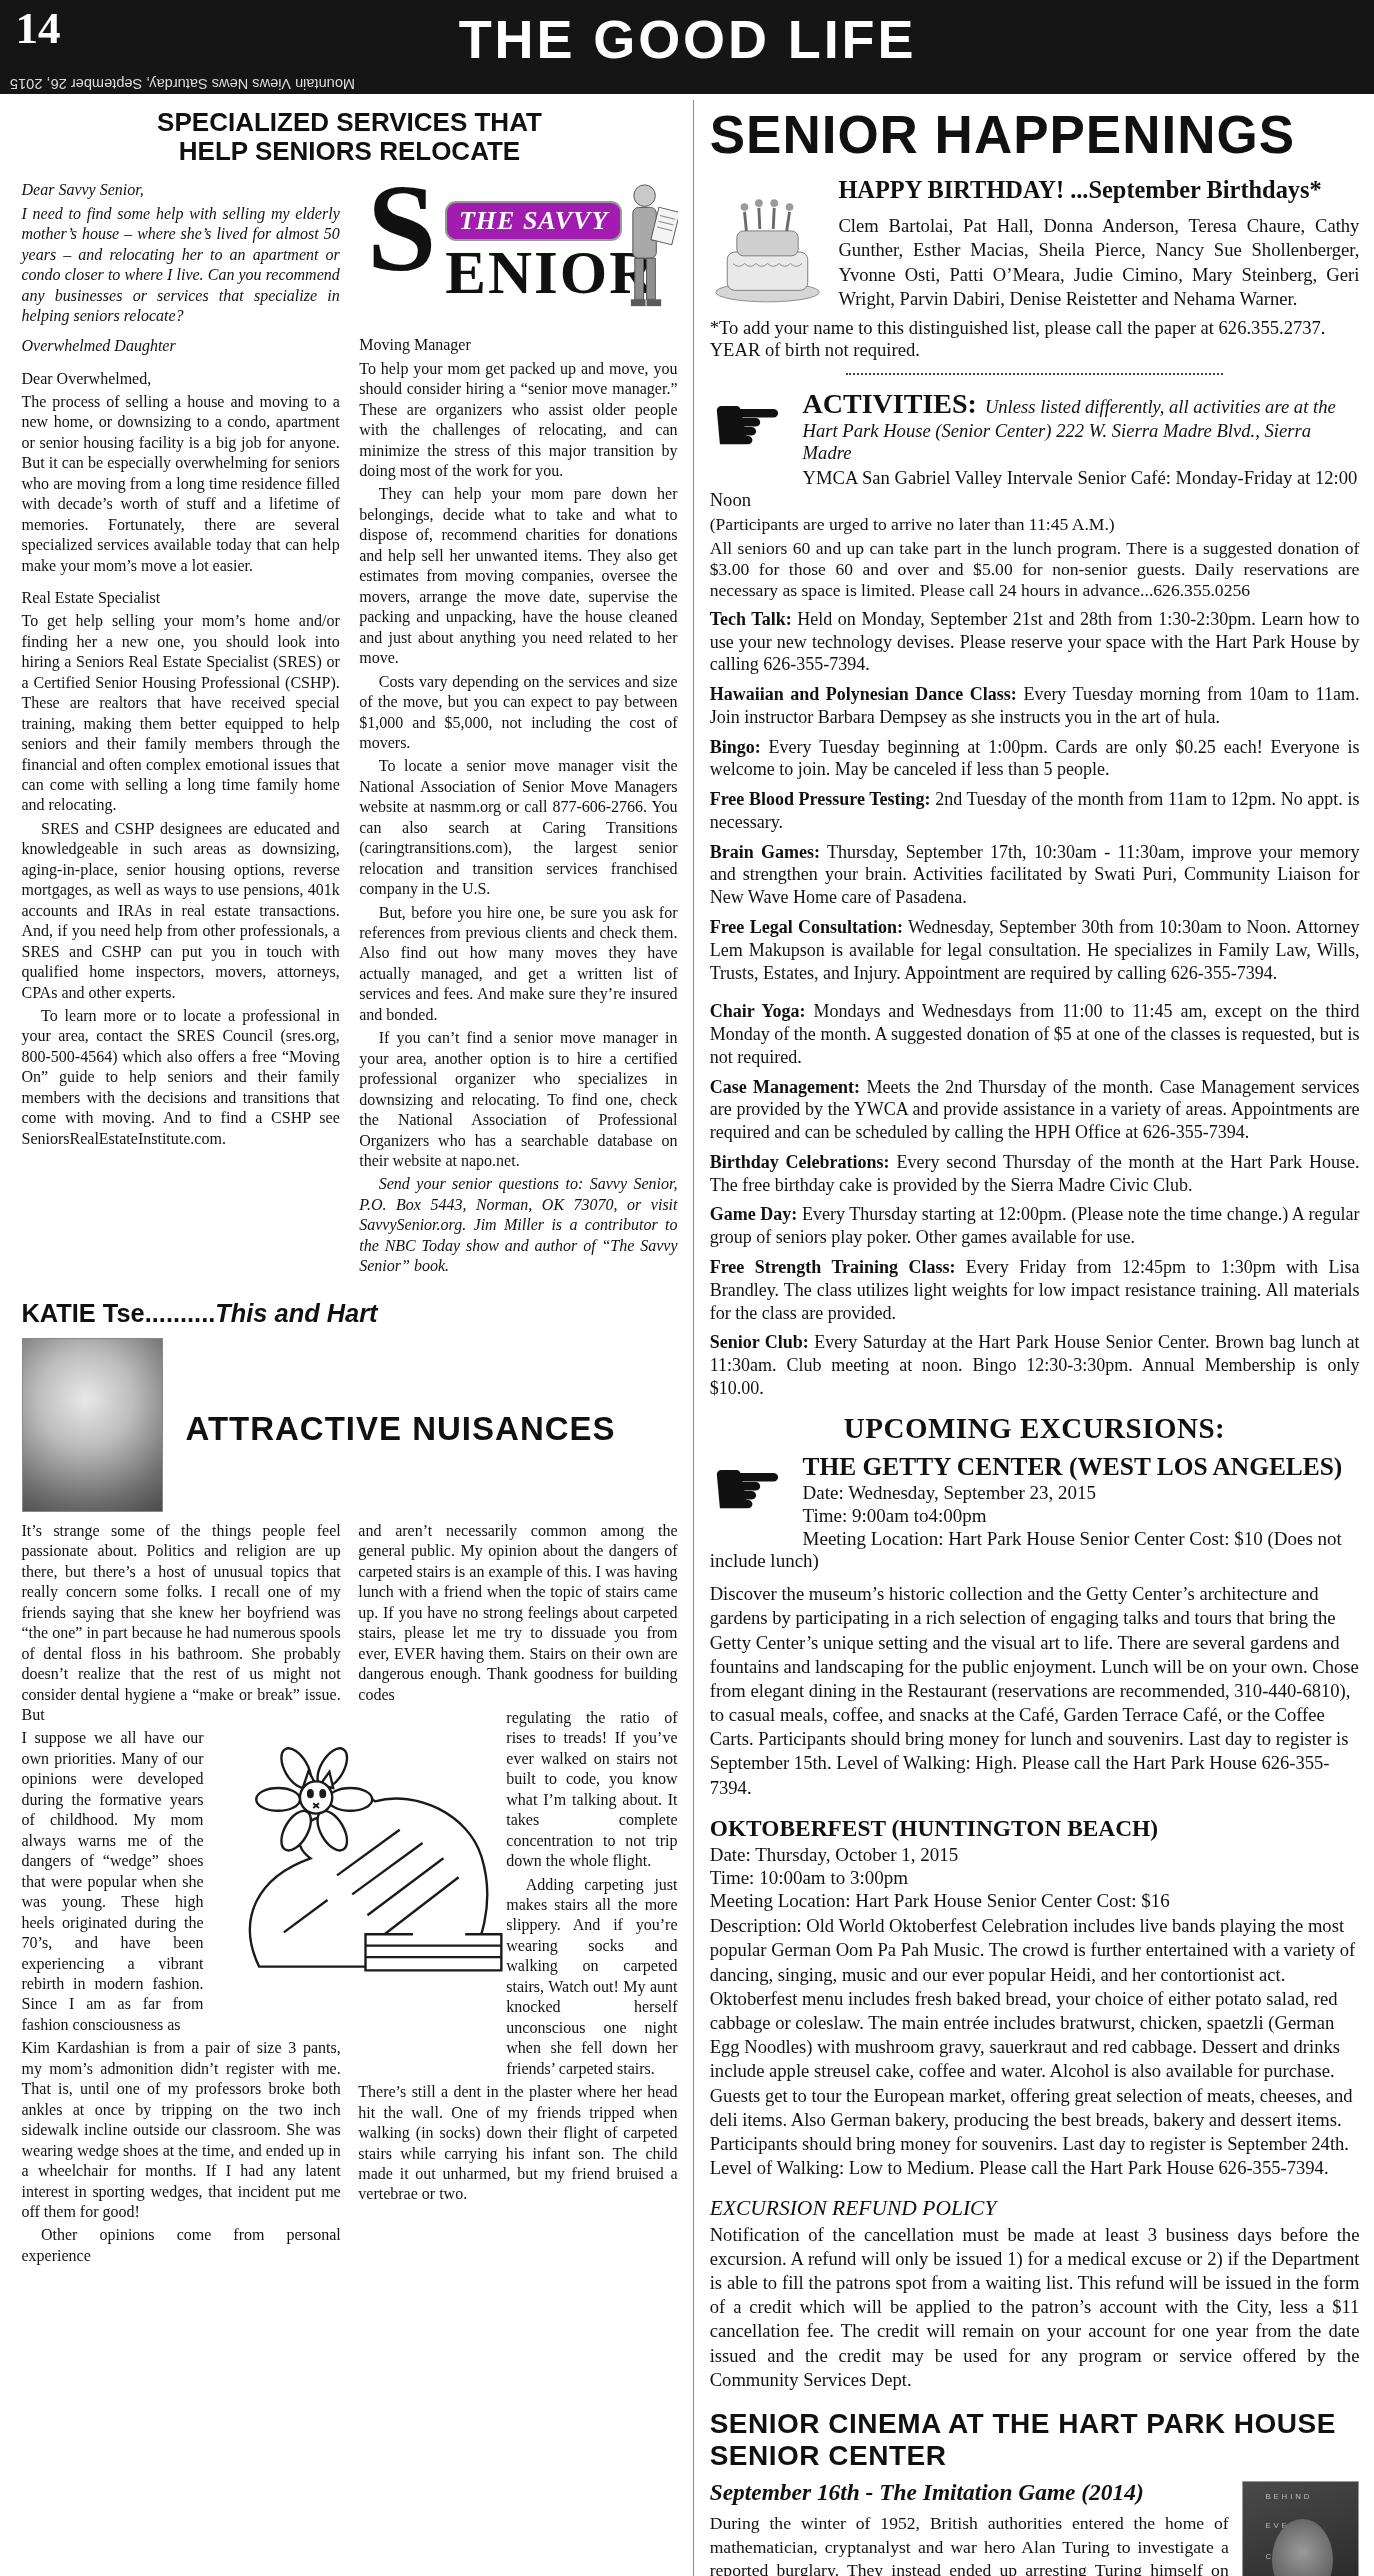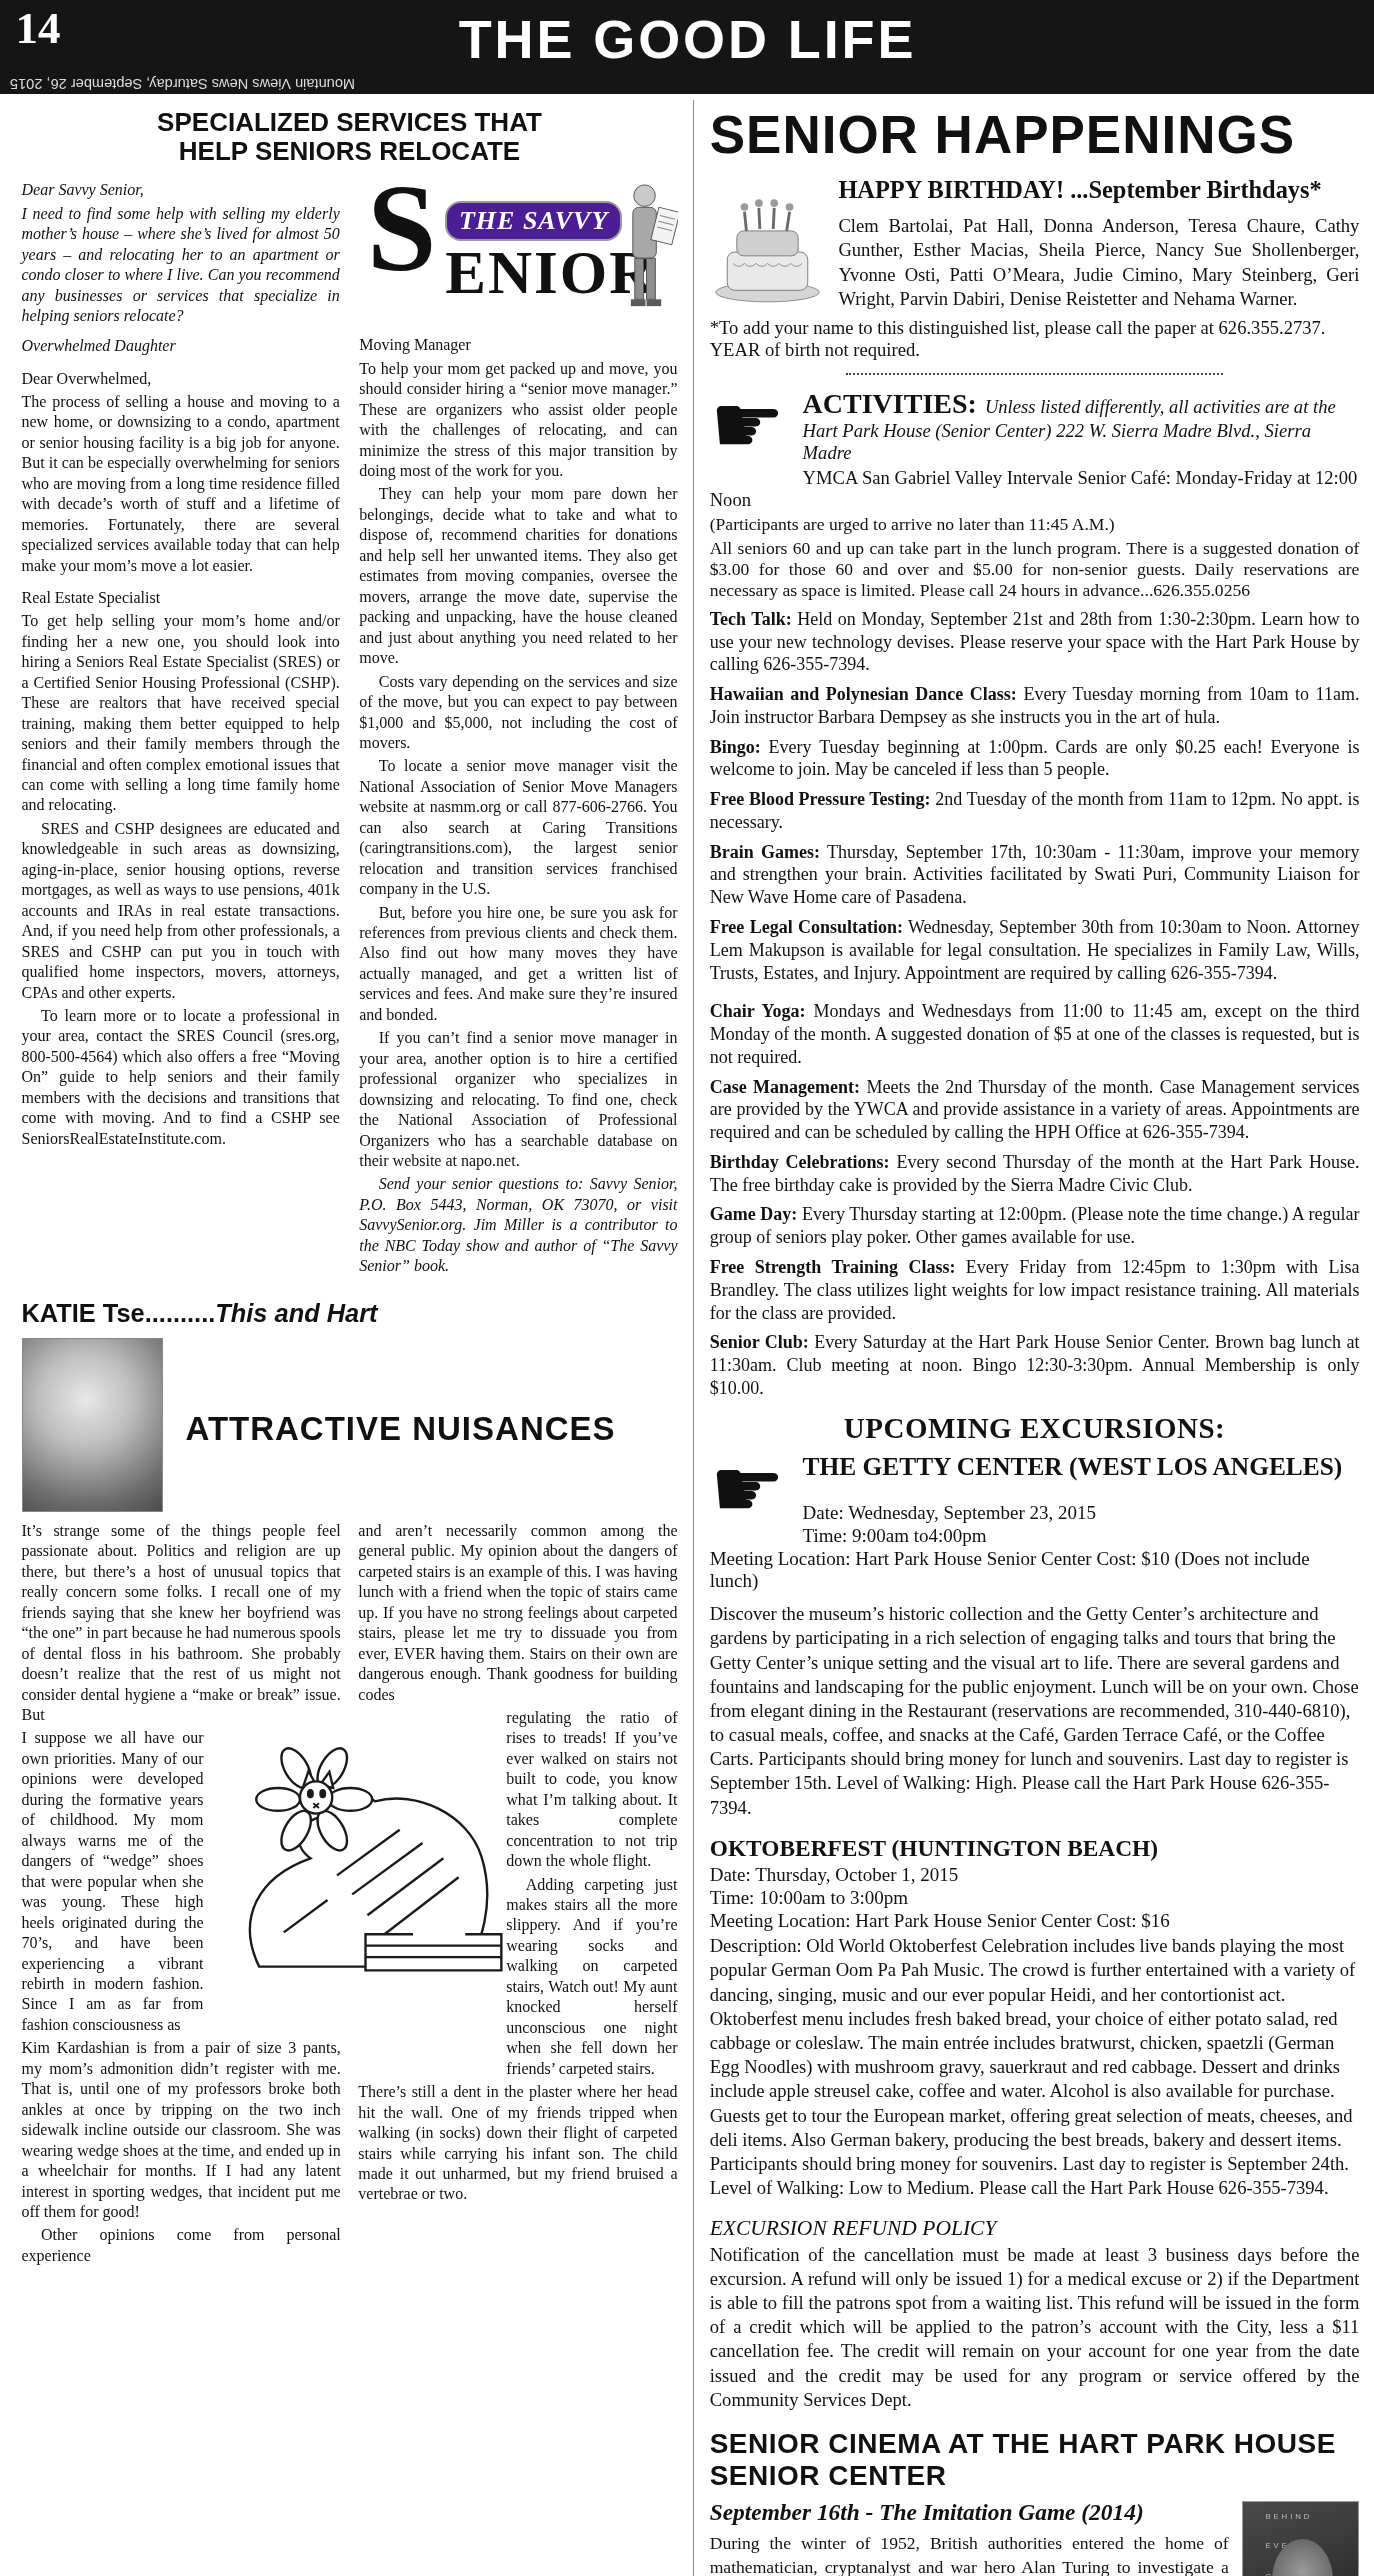--- a/index.html
+++ b/index.html
@@ -19,21 +19,21 @@
   .main{display:flex;padding:5.9px 15.6px 0 21.5px;}
   .col-left{width:656px;flex:none;border-right:1px solid #8a8a8a;padding-right:15.6px;display:flex;flex-direction:column;}
   .col-right{flex:1;padding-left:15.6px;}
 
   
   .savvy-head{font:bold 26px/1.12 "Liberation Sans",sans-serif;text-align:center;margin:7.8px 29px 11.7px;}
   .savvy-cols{display:flex;gap:19.5px;}
   .s-col{width:50%;font-size:16px;line-height:1.28;}
   .ss-logo{position:relative;height:148px;margin:2px 0 7.8px;}
   .ss-s{position:absolute;left:7.8px;top:-13.7px;font:bold 125px/1 "Liberation Serif",serif;}
-  .ss-badge{position:absolute;left:86px;top:21.5px;background:#4c1d95;border:2.9px solid #9a9a9a;border-radius:16px;color:#fff;font:italic bold 26px/1 "Liberation Serif",serif;padding:4.9px 11.7px;letter-spacing:1px;}
+  .ss-badge{position:absolute;left:86px;top:21.5px;background:#a21caf;border:2.9px solid #9a9a9a;border-radius:11px;color:#fff;font:italic bold 26px/1 "Liberation Serif",serif;padding:4.9px 11.7px;letter-spacing:1px;}
   .ss-enior{position:absolute;left:86px;top:62px;font:bold 61px/1 "Liberation Serif",serif;letter-spacing:2px;}
   .ss-man{position:absolute;right:0;top:0;}
 
   
   .katie-head{font:bold 25.4px "Liberation Sans",sans-serif;margin:19.5px 0 9.8px;}
   .katie-top{position:relative;height:180px;}
   .katie-photo{position:absolute;left:0;top:0;width:139px;height:172px;background:radial-gradient(circle at 45% 35%,#e8e8e8 0%,#bdbdbd 35%,#6f6f6f 75%,#4a4a4a 100%);border:1px solid #888;}
   .attr-head{position:absolute;left:164px;top:72px;font:bold 33px "Liberation Sans",sans-serif;letter-spacing:1px;margin:0;}
   .katie-cols{display:flex;gap:17.6px;position:relative;font-size:16px;line-height:1.28;}
   .k-col{width:50%;}
@@ -49,21 +49,21 @@
   .bday-names{font-size:18.6px;line-height:1.3;}
   .bday-note{font-size:18.6px;clear:both;margin-top:5.9px;}
   .dotsep{width:58%;margin:11.7px auto 13.7px;border-bottom:2.9px dotted #444;}
   .hand{float:left;font-size:84px;line-height:.9;margin:0 17.6px 5.9px 0;font-family:"DejaVu Sans",sans-serif;}
   .act-label{font:bold 28px "Liberation Serif",serif;}
   .act-intro{font-style:italic;font-size:18.6px;}
   .act-line{font-size:18.6px;}
   .act-sub{font-size:17.6px;}
   .act{font-size:18px;line-height:1.27;margin:6.8px 0;}
   .exc-head{font:bold 29px "Liberation Serif",serif;text-align:center;margin:11.7px 0 7.8px;letter-spacing:0.5px;}
-  .exc-title{font:bold 25.4px "Liberation Serif",serif;margin:2px 0 21px;}
+  .exc-title{font:bold 25.4px "Liberation Serif",serif;margin:2px 0 1px;}
   .exc-line{font-size:19px;margin:1px 0;}
   .exc-desc{font-size:18.6px;line-height:1.3;margin:9.8px 0 7.8px;}
   .okt-title{font:bold 23.4px "Liberation Serif",serif;margin:15.6px 0 2px;}
   .refund-h{font:italic 21.5px "Liberation Serif",serif;margin:15.6px 0 2px;}
   .cinema-h{font:bold 28px "Liberation Sans",sans-serif;margin:15.6px 0 7.8px;letter-spacing:0.5px;}
   .film-t{font:italic bold 23.4px "Liberation Serif",serif;margin:2px 0 5.9px;}
   .film-d{font-size:17.6px;line-height:1.32;}
   .poster{float:right;width:115px;height:170px;margin:2px 0 3.9px 13.7px;background:linear-gradient(160deg,#4a4a4a,#2e2e2e 60%,#232323);border:1px solid #999;position:relative;color:#cfcfcf;font-family:"Liberation Sans",sans-serif;}
   .poster .face{position:absolute;left:29px;top:37px;width:61px;height:82px;border-radius:50%;background:radial-gradient(circle at 50% 40%,#9a9a9a,#5c5c5c 70%,transparent 75%);}
   .poster .pl{position:absolute;left:22px;font-size:7.8px;letter-spacing:2.9px;color:#bdbdbd;}

